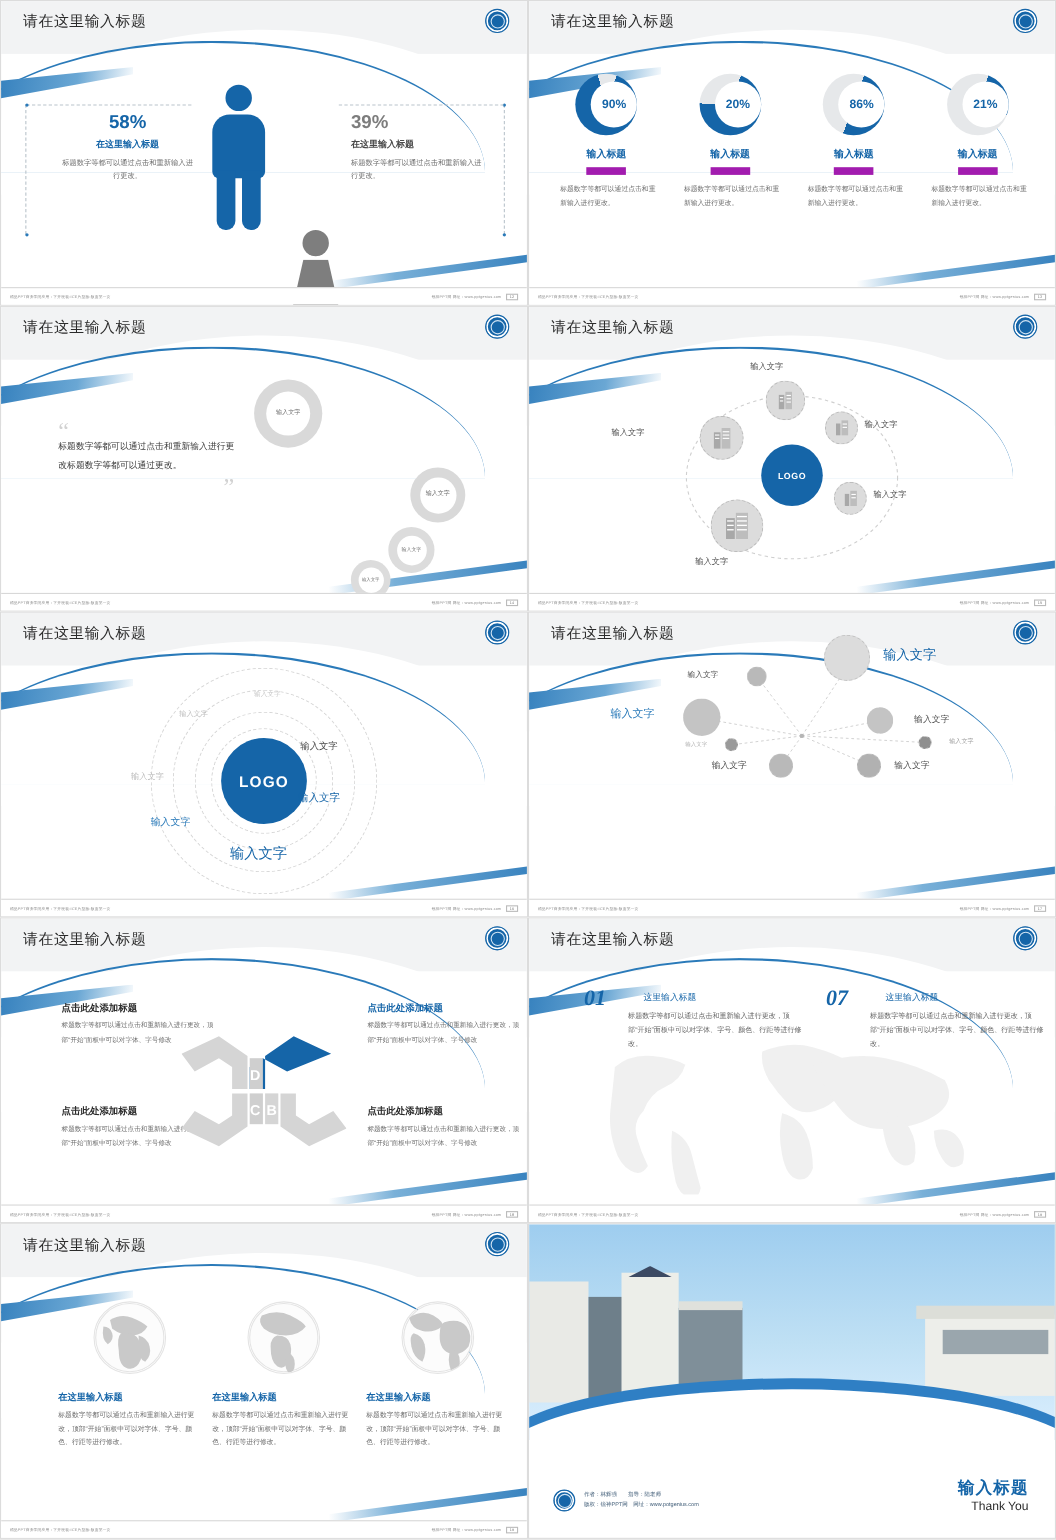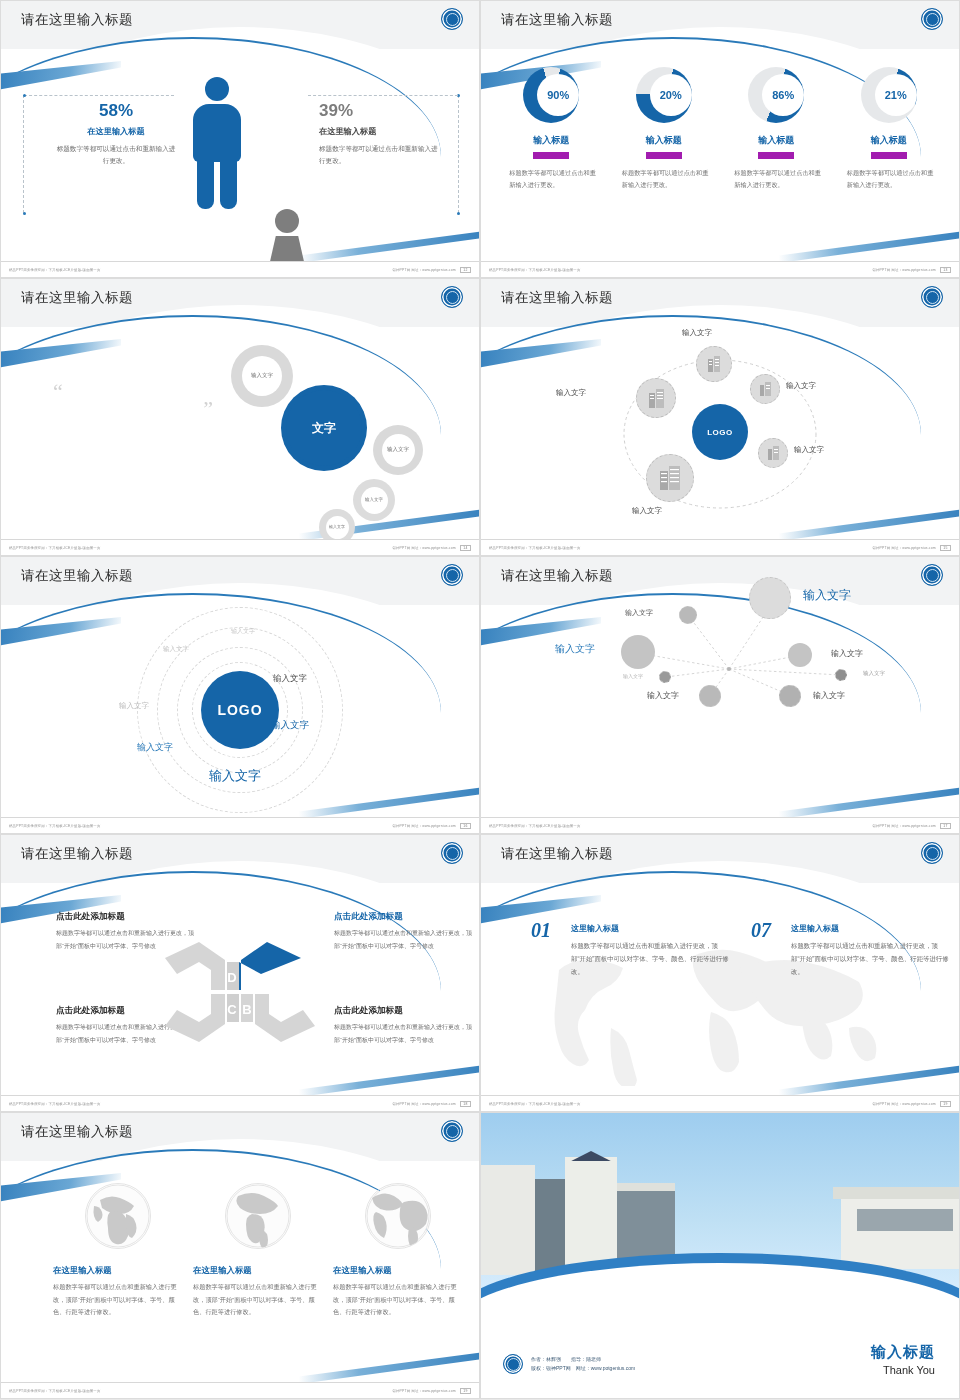--- a/index.html
+++ b/index.html
@@ -129,24 +129,24 @@
   .nlab2 { position:absolute; white-space:nowrap; }
 
   
   .quad-t { position:absolute; font-size:8.6px; font-weight:bold; }
   .quad-p { position:absolute; font-size:6px; line-height:2.1; color:#6e6e6e; width:142px; }
   .abcd { position:absolute; left:50%; top:52%; transform:translate(-50%,-50%); width:150px; height:104px; }
 
   
   .worldmap { position:absolute; left:50%; top:56%; transform:translate(-50%,-50%); width:390px; height:170px;
               opacity:.55; }
-  .numblk { position:absolute; top:40px; width:200px; }
+  .numblk { position:absolute; top:18px; width:200px; }
   .bignum { position:absolute; left:0; top:-4px; font-size:20px; font-style:italic; font-weight:bold; color:#1565a8;
             font-family:"Liberation Serif",serif; }
-  .numttl { margin-left:40px; font-size:8px; font-weight:bold; color:#1565a8; }
+  .numttl { margin-left:54px; font-size:8px; font-weight:normal; color:#1565a8; }
   .numtxt { margin-left:40px; margin-top:5px; font-size:6.4px; line-height:2.05; color:#666; }
 
   
   .gcol { position:absolute; top:22px; width:130px; }
   .globe { width:66px;height:66px;border-radius:50%; margin:0 auto 16px; position:relative;
            border:1px solid #e4e4e4; overflow:hidden; }
   .gttl { font-size:8.4px; font-weight:bold; color:#1565a8; }
   .gtxt { margin-top:5px; font-size:6.2px; line-height:2.05; color:#6e6e6e; }
 
   
@@ -292,31 +292,27 @@
     <div class="swoosh-bl"></div>
     <div class="swoosh-br"></div>
     <div class="title">请在这里输入标题</div>
     <div class="logo">
         <div class="inner"></div>
       </div>
 
     <div class="body">
       <div class="quote">
         <div class="qmark">“</div>
+        <div class="qtext">标题数字等都可以通过点击和重新输入进行更改标题数字等都可以通过更改。</div>
         <div class="qmark" style="text-align:right;margin-top:4px">”</div>
       </div>
 
       <div class="gear" style="left:230px;top:18px;width:62px;height:62px;background:#d9d9d9">
         <div class="gcore" style="width:40px;height:40px">
           <span>输入文字</span>
-        </div>
-      </div>
-      <div class="gear blue" style="left:280px;top:58px;width:86px;height:86px;background:#1565a8">
-        <div class="gcore" style="width:76px;height:76px">
-          <span>文字</span>
         </div>
       </div>
       <div class="gear" style="left:372px;top:98px;width:50px;height:50px;background:#d9d9d9">
         <div class="gcore" style="width:33px;height:33px">
           <span>输入文字</span>
         </div>
       </div>
       <div class="gear" style="left:352px;top:152px;width:42px;height:42px;background:#dcdcdc">
         <div class="gcore" style="width:27px;height:27px;font-size:4.5px">
           <span>输入文字</span>

